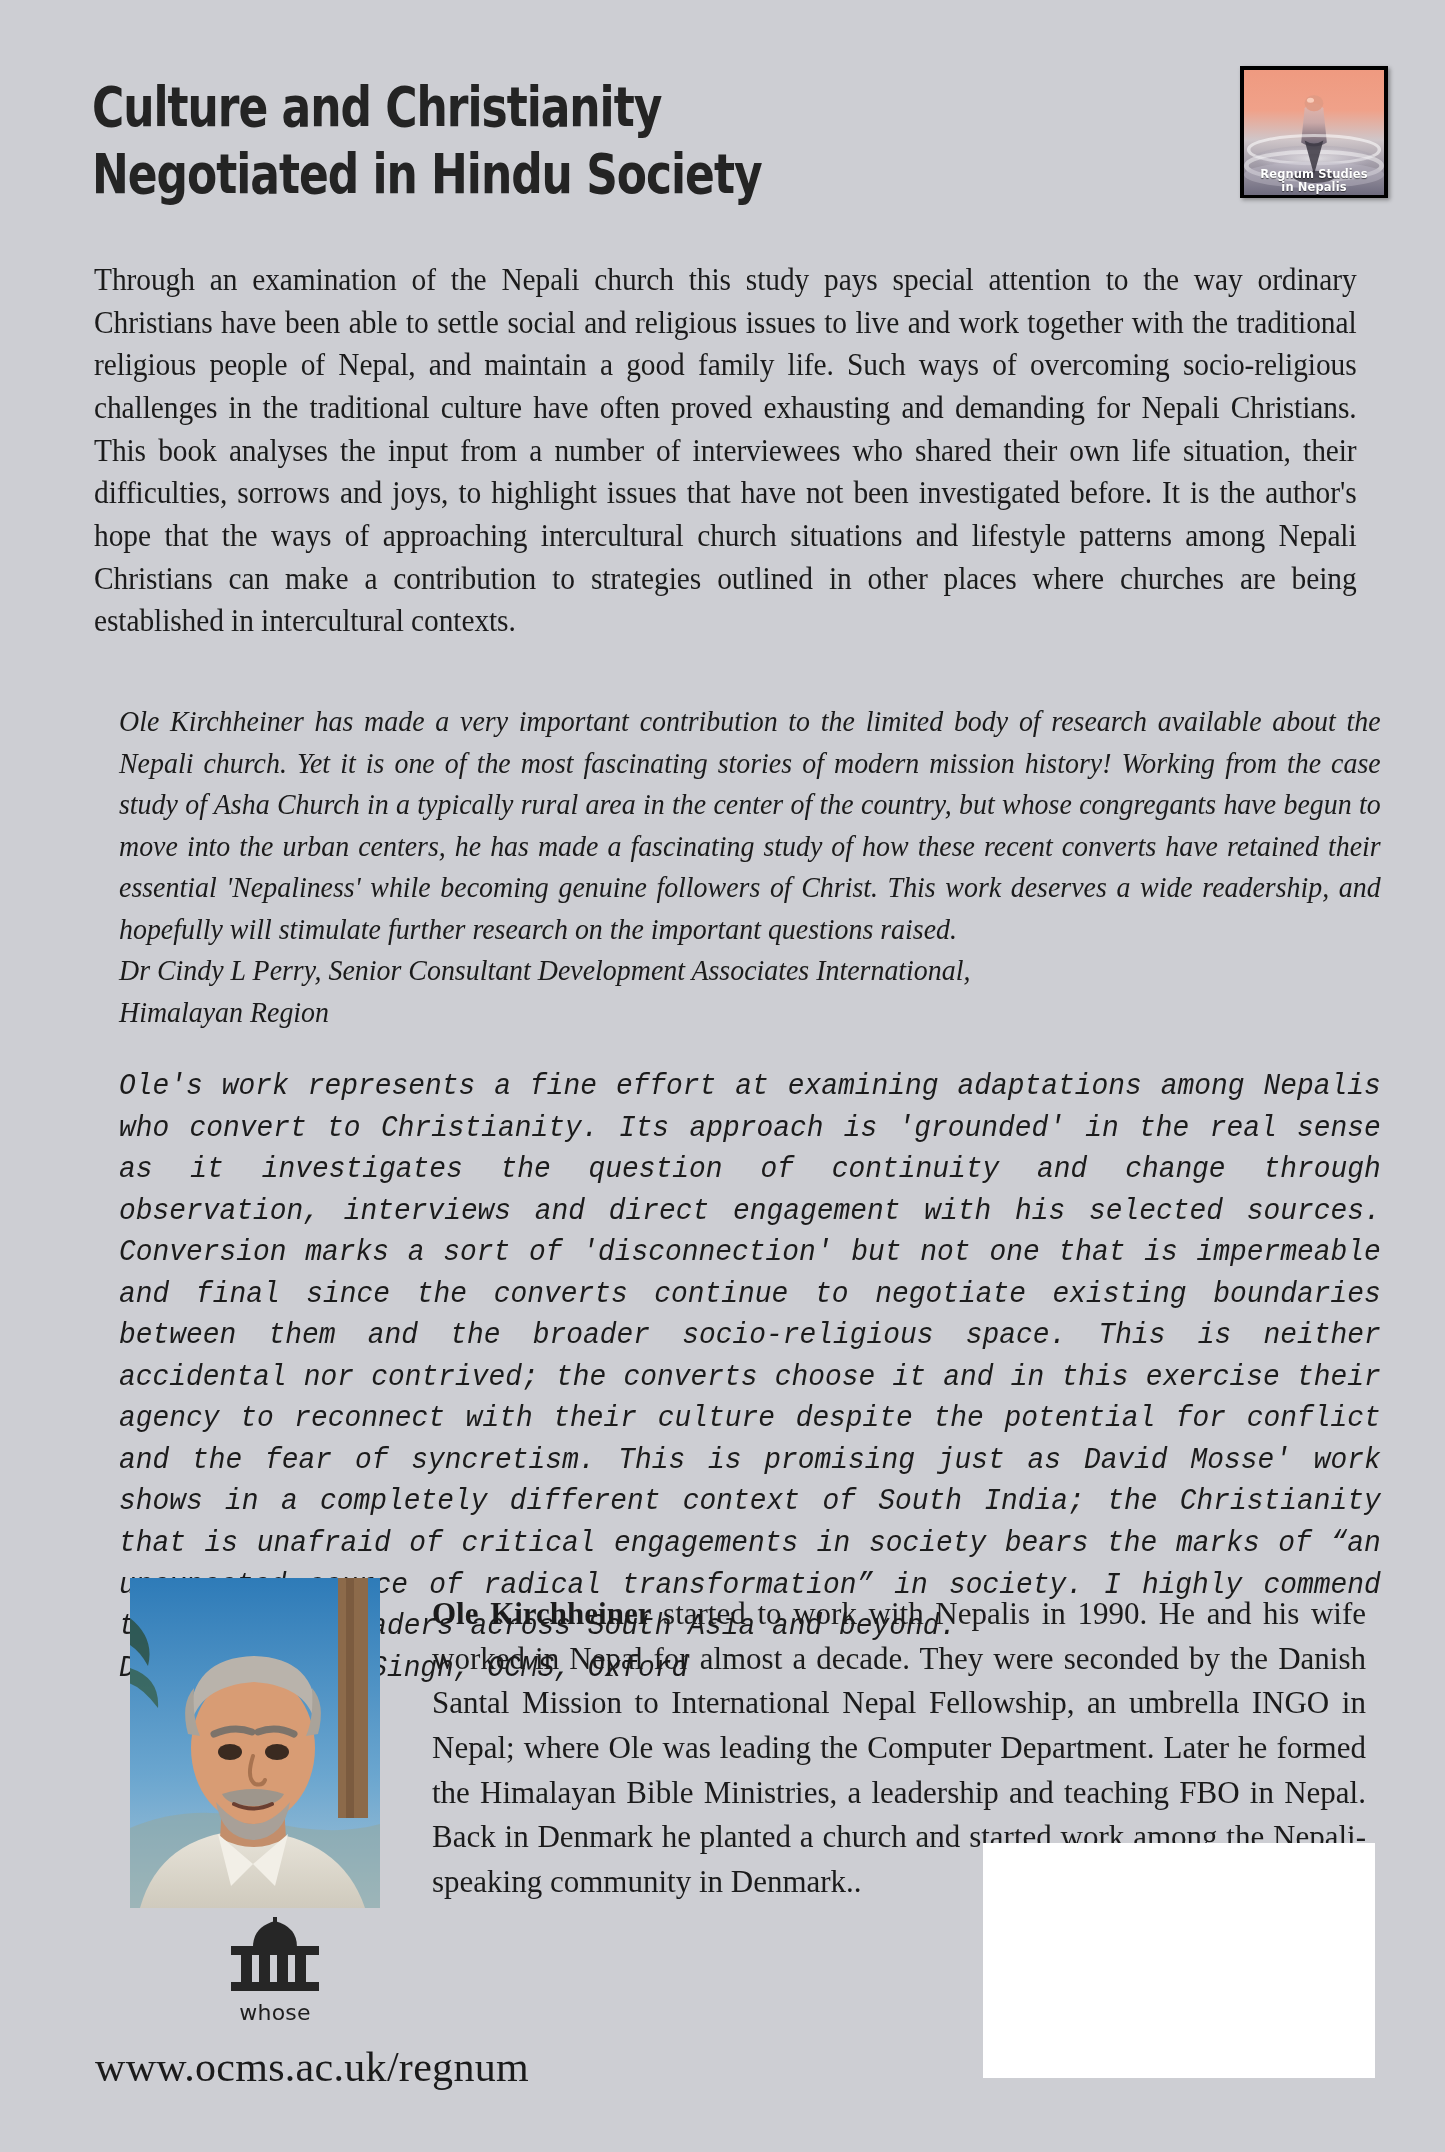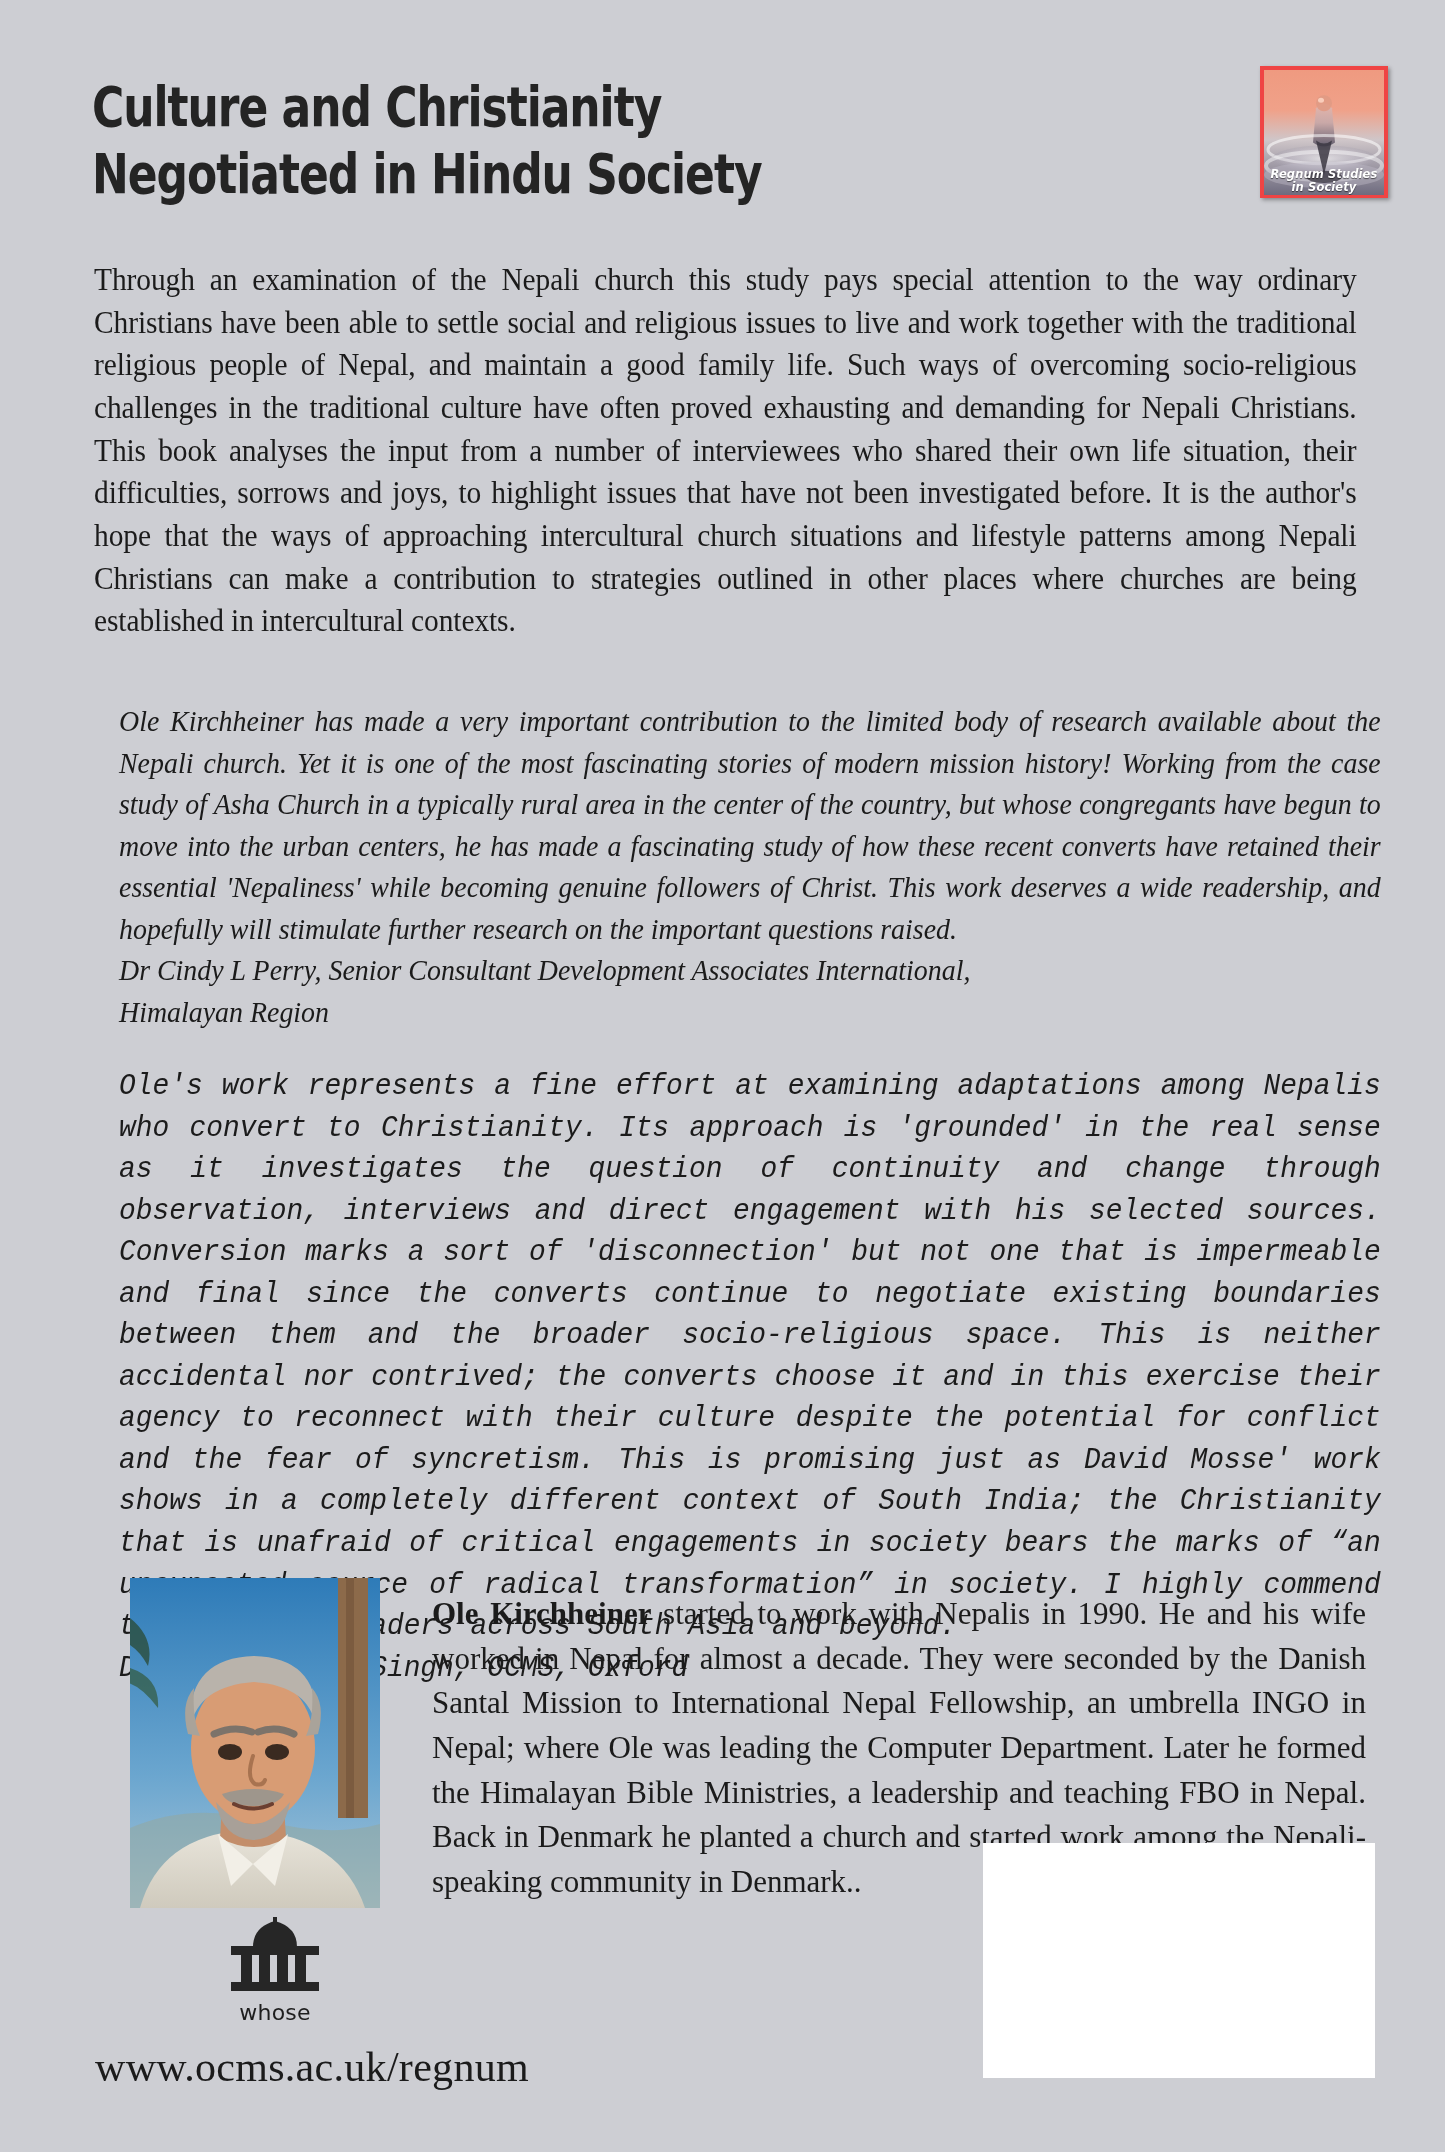--- a/index.html
+++ b/index.html
@@ -43,27 +43,26 @@
   }
   .book-title .line {
     display: block;
   }
 
   
   .series-logo {
     position: absolute;
     right: 57px;
     top: 66px;
-    width: 128px;
+    width: 148px;
     height: 132px;
-    background: #ef4444;
+    background: #000000;
     padding: 4px 4px 3px 4px;
     box-sizing: border-box;
     box-shadow: 2px 2px 4px rgba(0,0,0,0.35);
-    font-style: italic;
   }
   .series-logo-inner {
     position: relative;
     width: 100%;
     height: 100%;
     overflow: hidden;
     background: linear-gradient(180deg, #ef9a80 0%, #f0a189 32%, #cfc6c9 56%, #a9a3ad 72%, #8d8897 86%, #6e6b7e 100%);
   }
   .droplet-svg {
     position: absolute;
@@ -233,21 +232,21 @@
         <ellipse cx="60" cy="79" rx="56" ry="14" fill="none" stroke="#ffffff" stroke-opacity="0.55" stroke-width="3"></ellipse>
         <ellipse cx="60" cy="88" rx="52" ry="13" fill="url(#ripGrad)" opacity="0.75"></ellipse>
         <ellipse cx="60" cy="95" rx="58" ry="14" fill="none" stroke="#ffffff" stroke-opacity="0.45" stroke-width="4"></ellipse>
         <ellipse cx="60" cy="104" rx="60" ry="13" fill="#bdb7c5" opacity="0.45"></ellipse>
 
         <path d="M52 70 l8 34 l8 -34 q-8 6 -16 0 z" fill="#3b3742" opacity="0.85"></path>
         <ellipse cx="60" cy="106" rx="18" ry="6" fill="#2e2b36" opacity="0.7"></ellipse>
       </svg>
       <div class="series-logo-caption">
         <div>Regnum Studies</div>
-        <div>in Society</div>
+        <div>in Nepalis</div>
       </div>
     </div>
   </div>
 
   <div class="blurb">
     <p class="para">Through an examination of the Nepali church this study pays special attention to the way ordinary Christians have been able to settle social and religious issues to live and work together with the traditional religious people of Nepal, and maintain a good family life. Such ways of overcoming socio-religious challenges in the traditional culture have often proved exhausting and demanding for Nepali Christians. This book analyses the input from a number of interviewees who shared their own life situation, their difficulties, sorrows and joys, to highlight issues that have not been investigated before. It is the author's hope that the ways of approaching intercultural church situations and lifestyle patterns among Nepali Christians can make a contribution to strategies outlined in other places where churches are being established in intercultural contexts.</p>
   </div>
 
   <div class="endorsement" id="endorsement-1">
     <p>Ole Kirchheiner has made a very important contribution to the limited body of research available about the Nepali church. Yet it is one of the most fascinating stories of modern mission history! Working from the case study of Asha Church in a typically rural area in the center of the country, but whose congregants have begun to move into the urban centers, he has made a fascinating study of how these recent converts have retained their essential 'Nepaliness' while becoming genuine followers of Christ. This work deserves a wide readership, and hopefully will stimulate further research on the important questions raised.</p>

